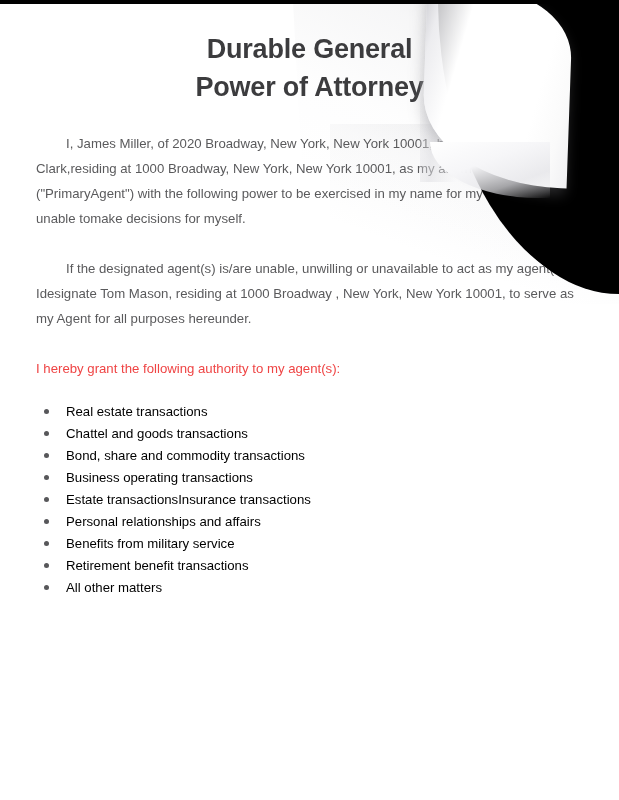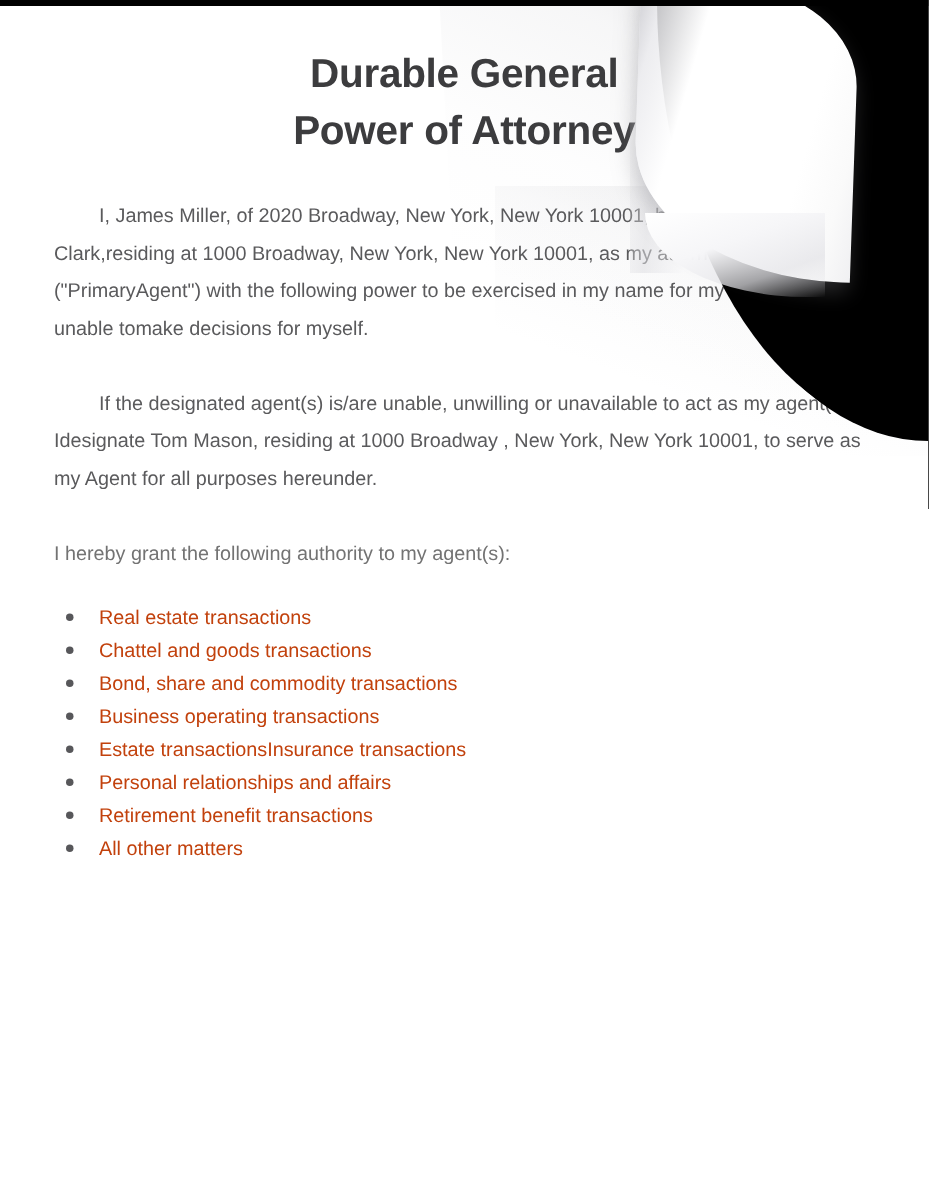--- a/index.html
+++ b/index.html
@@ -165,34 +165,34 @@
     margin: 0;
     text-indent: 30px;
     color: #5a5a5c;
   }
   p.para.first { margin-top: 24px; }
   p.para.second { margin-top: 25px; }
 
   p.lead-in {
     margin: 25px 0 0 0;
     text-indent: 0;
-    color: #737373;
+    color: #ef4444;
   }
 
   ul.grants {
     list-style: none;
     margin: 20px 0 0 0;
     padding: 0;
   }
   ul.grants li {
     position: relative;
     padding-left: 22px;
     margin: 0 0 0 8px;
     line-height: 22px;
-    color: #c2410c;
+    color: #000000;
   }
   ul.grants li .bullet {
     position: absolute;
     left: 0;
     top: 8px;
     width: 5px;
     height: 5px;
     border-radius: 50%;
     background: #57575a;
   }
@@ -244,20 +244,24 @@
             <li>
               <span class="bullet"></span>
               <span class="txt">Estate transactionsInsurance transactions</span>
             </li>
             <li>
               <span class="bullet"></span>
               <span class="txt">Personal relationships and affairs</span>
             </li>
             <li>
               <span class="bullet"></span>
+              <span class="txt">Benefits from military service</span>
+            </li>
+            <li>
+              <span class="bullet"></span>
               <span class="txt">Retirement benefit transactions</span>
             </li>
             <li>
               <span class="bullet"></span>
               <span class="txt">All other matters</span>
             </li>
           </ul>
 
       </div>
     </div>

